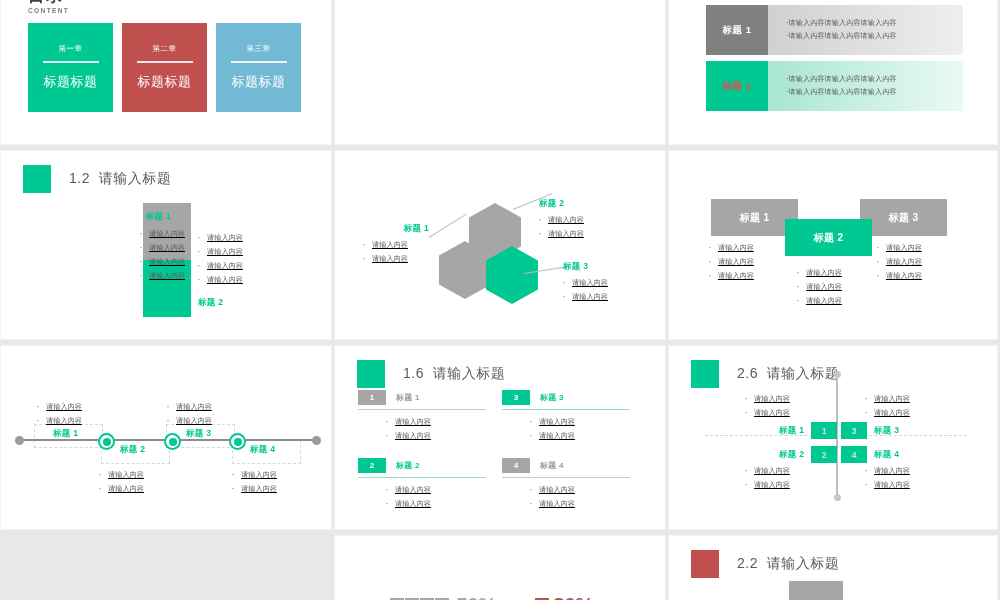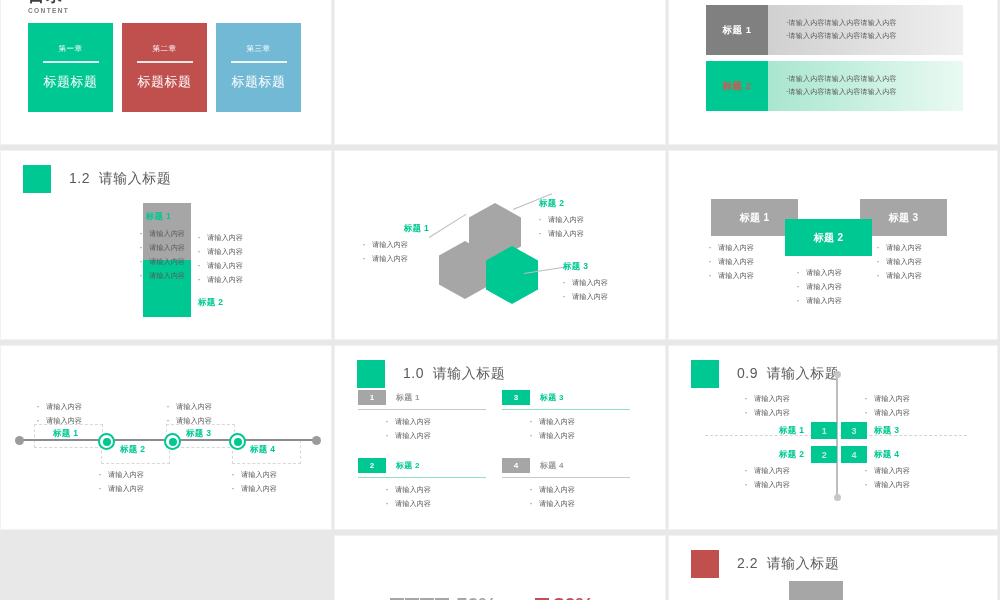--- a/index.html
+++ b/index.html
@@ -52,21 +52,21 @@
   .gr-tag span{font-size:9.5px;font-weight:bold;color:#fff;letter-spacing:.5px;}
   .gr-body{flex:1;display:flex;flex-direction:column;justify-content:center;padding-left:18px;}
   .gr-body div{font-size:7px;color:#595959;line-height:1.85;letter-spacing:.2px;}
   .gr-row.gray .gr-tag{background:#808080;}
   .gr-row.gray .gr-body{background:linear-gradient(to right,#d0d0d0,#efefef);}
   .gr-row.green .gr-tag{background:#00c893;}
   .gr-row.green .gr-tag span{color:#d9534f;}
   .gr-row.green .gr-body{background:linear-gradient(to right,#a8e6cf,#eafaf3);}
 
   
-  .bl{list-style:none;margin:0;padding:0;}
+  .bl{list-style:none;margin:0;padding:0;text-decoration:underline;}
   .bl li{font-size:7.2px;color:#595959;line-height:1.95;white-space:nowrap;}
   .bl li::before{content:"·";display:inline-block;width:9px;color:#888;font-weight:bold;}
   .lbl-g{font-size:8.5px;font-weight:bold;color:#00c893;letter-spacing:.3px;white-space:nowrap;}
   .lbl-w{font-size:10px;font-weight:bold;color:#fff;letter-spacing:.3px;white-space:nowrap;}
   .lbl-gy{font-size:8.5px;font-weight:bold;color:#9a9a9a;letter-spacing:.3px;white-space:nowrap;}
 
   
   .hex{position:absolute;width:52px;height:58px;clip-path:polygon(50% 0%,100% 25%,100% 75%,50% 100%,0% 75%,0% 25%);}
   .lead{position:absolute;height:1px;background:#bdbdbd;transform-origin:left center;}
 
@@ -300,21 +300,21 @@
     <div class="lbl-g" style="position:absolute;left:249px;top:98px;">标题 4</div>
     <ul class="bl" style="position:absolute;left:231px;top:122px;">
       <li>请输入内容</li>
       <li>请输入内容</li>
     </ul>
   </div>
 
   <div class="slide">
     <div class="sh">
       <div class="sh-chip"></div>
-      <div class="sh-title"><span>1.0</span>&nbsp;&nbsp;<span>请输入标题</span></div>
+      <div class="sh-title"><span>1.6</span>&nbsp;&nbsp;<span>请输入标题</span></div>
     </div>
 
     <div class="s16-item" style="left:23px;top:44px;">
       <div class="s16-head">
         <div class="num" style="background:#a6a6a6;">1</div>
         <div class="ttl lbl-gy">标题 1</div>
       </div>
       <div class="s16-rule" style="background:#c9c9c9;"></div>
       <ul class="bl" style="margin-top:5px;margin-left:28px;">
         <li>请输入内容</li>
@@ -355,21 +355,21 @@
       <ul class="bl" style="margin-top:5px;margin-left:28px;">
         <li>请输入内容</li>
         <li>请输入内容</li>
       </ul>
     </div>
   </div>
 
   <div class="slide">
     <div class="sh">
       <div class="sh-chip"></div>
-      <div class="sh-title"><span>0.9</span>&nbsp;&nbsp;<span>请输入标题</span></div>
+      <div class="sh-title"><span>2.6</span>&nbsp;&nbsp;<span>请输入标题</span></div>
     </div>
 
     <div class="s17-axis"></div>
     <div class="s17-mid"></div>
 
     <ul class="bl" style="position:absolute;left:76px;top:46px;">
       <li>请输入内容</li>
       <li>请输入内容</li>
     </ul>
     <div style="position:absolute;left:110px;top:76px;display:flex;align-items:center;gap:7px;">

